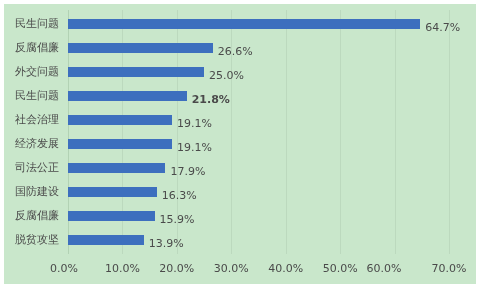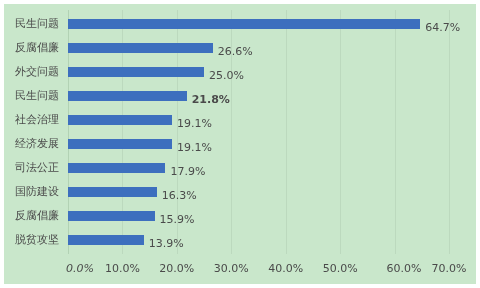--- a/index.html
+++ b/index.html
@@ -211,24 +211,24 @@
         <div class="row">
           <div class="cat-label">脱贫攻坚</div>
           <div class="bar-track">
             <div class="bar" style="width: 75.6557px; background: rgb(61, 111, 190);"></div>
             <div class="bar-value" style="left: 75.6557px;">13.9%</div>
           </div>
         </div>
       </div>
 
     <div id="x-axis">
-        <div class="x-tick" style="left: 76px; font-style: italic;">0.0%</div>
+        <div class="x-tick" style="left: 60px;">0.0%</div>
         <div class="x-tick" style="left: 118.429px;">10.0%</div>
         <div class="x-tick" style="left: 172.857px;">20.0%</div>
         <div class="x-tick" style="left: 227.286px;">30.0%</div>
         <div class="x-tick" style="left: 281.714px;">40.0%</div>
         <div class="x-tick" style="left: 336.143px;">50.0%</div>
-        <div class="x-tick" style="left: 400px;">60.0%</div>
+        <div class="x-tick" style="left: 380px;">60.0%</div>
         <div class="x-tick" style="left: 445px;">70.0%</div>
       </div>
 
   </div>
 </div>
 
 </body></html>

